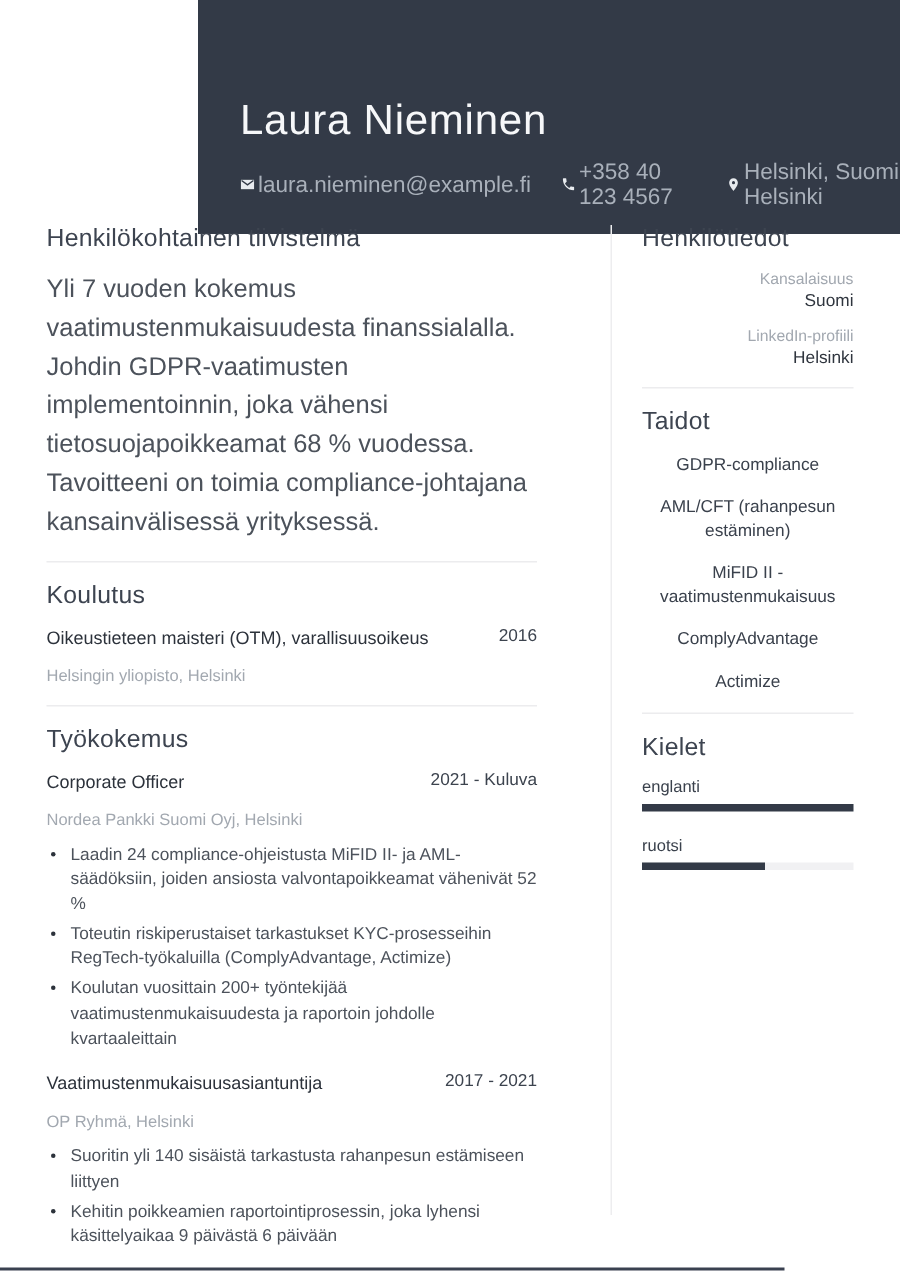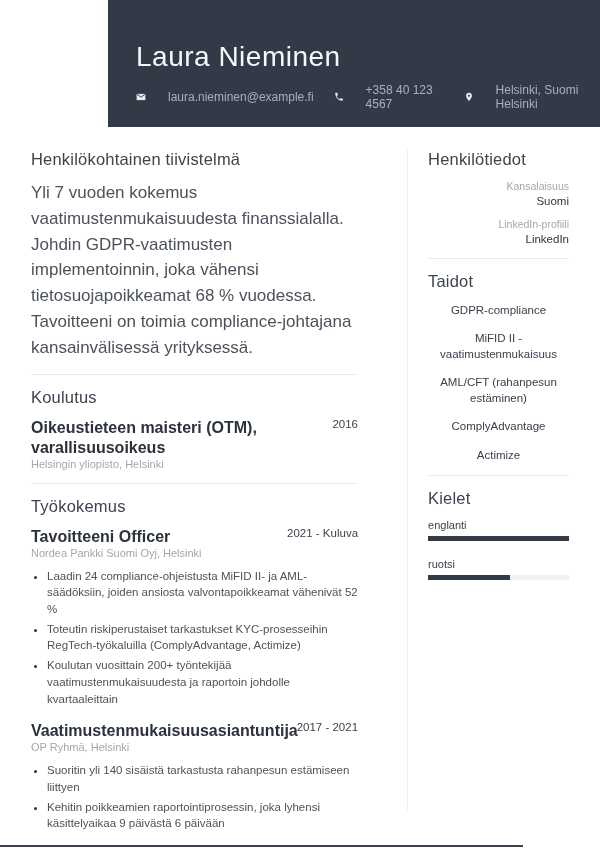--- a/index.html
+++ b/index.html
@@ -4,45 +4,45 @@
 <style>
   * { margin:0; padding:0; box-sizing:border-box; }
   html,body { width:600px; height:848px; }
   body {
     font-family:"Liberation Sans","DejaVu Sans",sans-serif;
     background:#ffffff; color:#4c525b; position:relative; overflow:hidden;
   }
   .page { width:600px; height:848px; position:relative; background:#fff; }
 
   
-  .header-band { position:absolute; top:0; left:108px; right:0; height:127px;
+  .header-band { position:absolute; top:0; left:132px; right:0; height:156px;
     background:#333a47; padding:0 0 16px 28px; display:flex; flex-direction:column;
     justify-content:flex-end; }
   .name { color:#f6f7f9; font-size:28px; font-weight:400; letter-spacing:.5px; margin-bottom:10px; }
   .contact-row { display:flex; align-items:center; gap:20px; }
-  .contact-item { display:flex; align-items:center; gap:22px; color:#a9b0ba; font-size:12px; }
+  .contact-item { display:flex; align-items:center; gap:2px; color:#a9b0ba; font-size:15px; }
   .contact-item svg { width:10px; height:10px; color:#e8ebef; flex:0 0 auto; }
 
   
   .main { position:absolute; top:127px; left:0; right:0; padding:23px 31px 0; display:flex; }
   .col-left { width:348px; }
   .col-right { width:150px; margin-left:70px; }
   .v-divider { position:absolute; left:407px; top:150px; height:660px; width:1px; background:#ededef; }
 
   .h-divider { border:none; border-top:1px solid #ececee; margin:13px 0 13px; }
 
   h2.section-title { font-size:16.5px; font-weight:500; color:#3d4450; letter-spacing:.2px; margin-bottom:11px; }
 
   .summary-text { font-size:17px; line-height:1.52; color:#4c525b; }
 
   .entry { margin-bottom:2px; }
   .entry-head { display:flex; justify-content:space-between; align-items:flex-start; }
-  .entry-title { font-size:16px; font-weight:700; color:#2c323b; line-height:1.25; max-width:255px; }
+  .entry-title { font-size:12px; font-weight:400; color:#2c323b; line-height:1.25; max-width:255px; }
   .entry-date { font-size:11.5px; color:#3c434e; font-weight:500; white-space:nowrap; }
-  .entry-sub { font-size:11px; color:#a2a8b0; margin-top:0; }
+  .entry-sub { font-size:11px; color:#a2a8b0; margin-top:12px; }
 
   ul.bullets { margin:9px 0 0 16px; }
   ul.bullets li { font-size:11.5px; line-height:1.45; color:#4c525b; margin-bottom:3px; }
   ul.bullets li::marker { color:#2c323b; font-size:11px; }
   .exp-entry + .exp-entry { margin-top:14px; }
 
   
   .kv { margin-bottom:11px;text-align:right; }
   .kv-label { font-size:10.5px; color:#a2a8b0; margin-bottom:3px; }
   .kv-value { font-size:11.5px; color:#2f353e; font-weight:500; }
@@ -109,21 +109,21 @@
         </div>
       </section>
 
       <hr class="h-divider">
 
       <section>
         <h2 class="section-title">Työkokemus</h2>
 
         <div class="entry exp-entry">
           <div class="entry-head">
-            <div class="entry-title">Tavoitteeni Officer</div>
+            <div class="entry-title">Corporate Officer</div>
             <div class="entry-date">2021 - Kuluva</div>
           </div>
           <div class="entry-sub">Nordea Pankki Suomi Oyj, Helsinki</div>
           <ul class="bullets">
             <li>Laadin 24 compliance-ohjeistusta MiFID II- ja AML-säädöksiin, joiden ansiosta valvontapoikkeamat vähenivät 52 %</li>
             <li>Toteutin riskiperustaiset tarkastukset KYC-prosesseihin RegTech-työkaluilla (ComplyAdvantage, Actimize)</li>
             <li>Koulutan vuosittain 200+ työntekijää vaatimustenmukaisuudesta ja raportoin johdolle kvartaaleittain</li>
           </ul>
         </div>
 
@@ -157,32 +157,32 @@
     <div class="col-right">
 
       <section>
         <h2 class="section-title">Henkilötiedot</h2>
         <div class="kv">
           <div class="kv-label">Kansalaisuus</div>
           <div class="kv-value">Suomi</div>
         </div>
         <div class="kv">
           <div class="kv-label">LinkedIn-profiili</div>
-          <div class="kv-value">LinkedIn</div>
+          <div class="kv-value">Helsinki</div>
         </div>
       </section>
 
       <hr class="h-divider">
 
       <section>
         <h2 class="section-title">Taidot</h2>
         <ul class="skills">
           <li>GDPR-compliance</li>
+          <li>AML/CFT (rahanpesun estäminen)</li>
           <li>MiFID II - vaatimustenmukaisuus</li>
-          <li>AML/CFT (rahanpesun estäminen)</li>
           <li>ComplyAdvantage</li>
           <li>Actimize</li>
         </ul>
       </section>
 
       <hr class="h-divider" style="margin-top:2px;">
 
       <section>
         <h2 class="section-title">Kielet</h2>
         <div class="lang">

